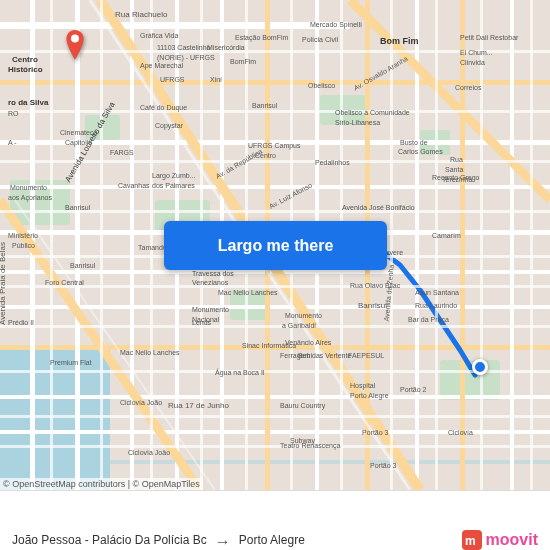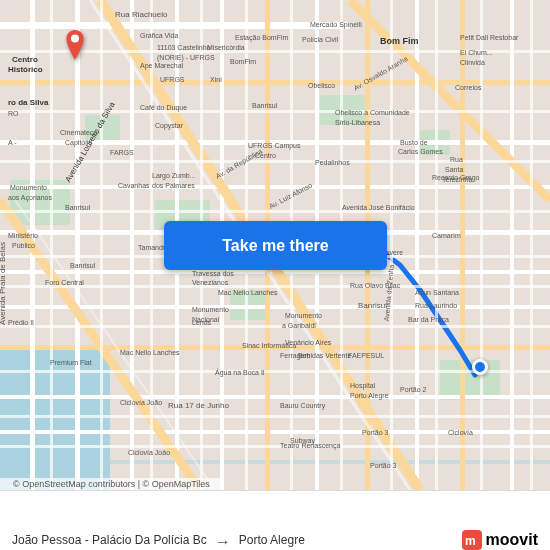--- a/index.html
+++ b/index.html
@@ -71,21 +71,21 @@
     }
 
     
     .attribution {
       position: absolute;
       bottom: 0;
       left: 0;
       font-size: 9px;
       color: #555;
       background: rgba(255,255,255,0.7);
-      padding: 1px 13px;
+      padding: 1px 3px;
       z-index: 10;
     }
 
     
     .bottom-bar {
       position: absolute;
       bottom: 0;
       left: 0;
       width: 550px;
       height: 60px;
@@ -131,21 +131,21 @@
 
     .moovit-logo {
       display: flex;
       align-items: center;
       gap: 4px;
     }
 
     .moovit-logo-text {
       font-size: 16px;
       font-weight: bold;
-      color: #000000;
+      color: #ec4899;
     }
   </style>
 </head>
 <body>
 
 <div id="map-container">
   <div class="map-bg"></div>
 
   <svg style="position:absolute;top:0;left:0;width:100%;height:100%;z-index:1;" viewBox="0 0 550 490" xmlns="http://www.w3.org/2000/svg">
 
@@ -318,21 +318,21 @@
 
   <div class="map-pin">
     <svg viewBox="0 0 24 30" xmlns="http://www.w3.org/2000/svg">
       <path d="M12 0C7.2 0 3.4 3.8 3.4 8.6c0 7.5 8.6 21.4 8.6 21.4s8.6-13.9 8.6-21.4C20.6 3.8 16.8 0 12 0z" fill="#e84c3d"></path>
       <circle cx="12" cy="8.6" r="4" fill="white"></circle>
     </svg>
   </div>
 
   <div class="destination-dot"></div>
 
-  <button class="take-me-there-btn">Take me there</button>
+  <button class="take-me-there-btn">Largo me there</button>
 
   <div class="attribution">© OpenStreetMap contributors | © OpenMapTiles</div>
 </div>
 
 <div class="bottom-bar">
   <div class="bottom-bar-content">
     <div class="route-info">
       <span class="origin-text">João Pessoa - Palácio Da Polícia Bc</span>
       <span class="arrow-icon">→</span>
       <span class="destination-text">Porto Alegre</span>

